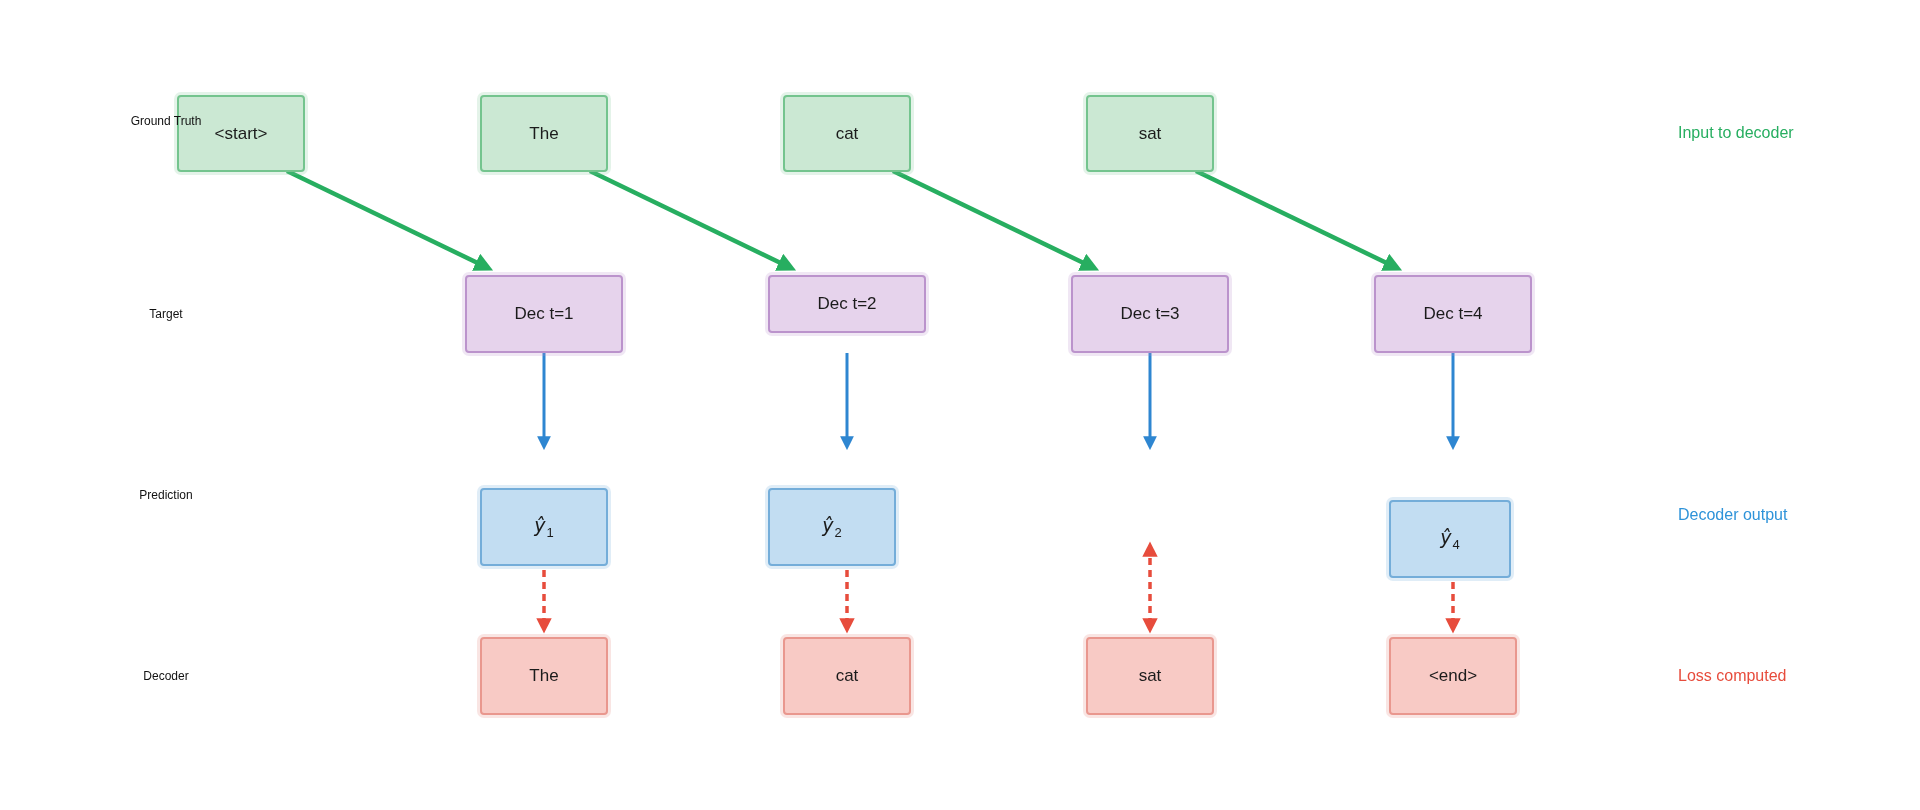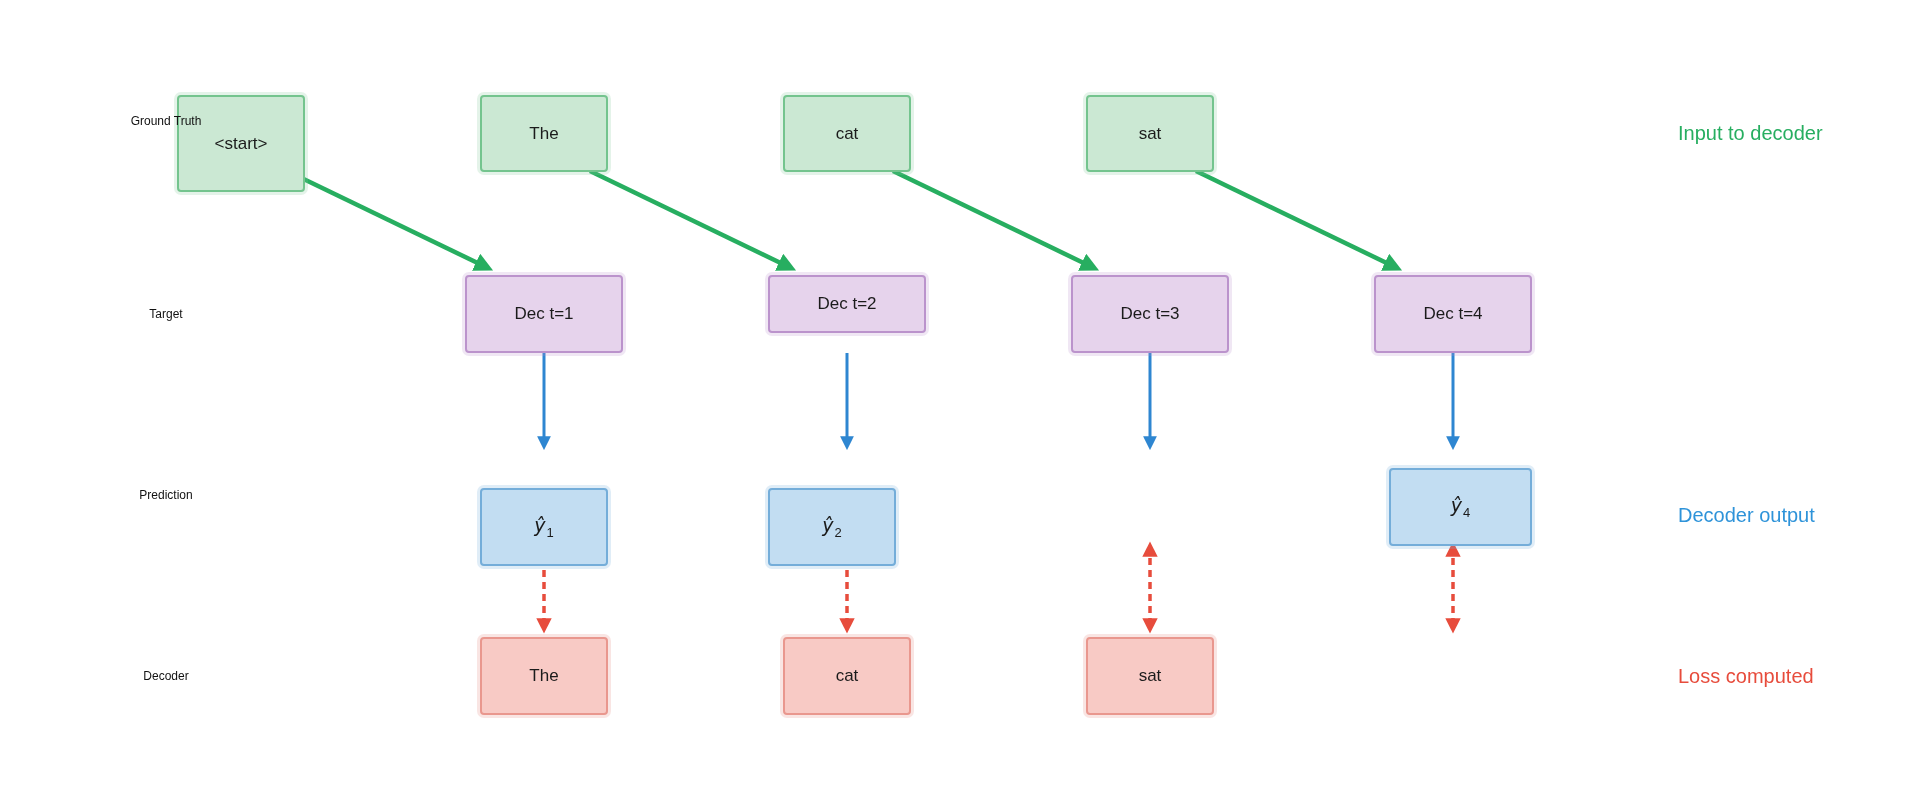--- a/index.html
+++ b/index.html
@@ -38,21 +38,21 @@
     line-height: 24px;
     color: #111111;
     text-align: center;
     z-index: 5;
   }
   .row-label.gt-label { left: 111px; width: 110px; }
 
   .annotation {
     position: absolute;
     left: 1678px;
-    font-size: 20px;
+    font-size: 16px;
     line-height: 26px;
     z-index: 2;
     white-space: nowrap;
   }
   .ann-green { color: var(--green-label); }
   .ann-blue  { color: var(--blue-label); margin-top: 20px; }
   .ann-red   { color: var(--red-label); }
 
   .yhat i   { font-family: "DejaVu Sans", sans-serif; font-style: italic; font-size: 19px; }
   .yhat sub { font-size: 13px; font-style: normal; margin-left: 1px; }
@@ -95,21 +95,21 @@
       <line x1="1150" y1="546" x2="1150" y2="629" marker-start="url(#mRed)" marker-end="url(#mRed)"></line>
       <line x1="1453" y1="546" x2="1453" y2="629" marker-start="url(#mRed)" marker-end="url(#mRed)"></line>
     </g>
   </svg>
 
   <div class="row-label gt-label" style="top:109px">Ground Truth</div>
   <div class="row-label" style="top:302px">Target</div>
   <div class="row-label" style="top:483px">Prediction</div>
   <div class="row-label" style="top:664px">Decoder</div>
 
-  <div class="box gt" style="left:177px;top:95px;width:128px;height:97px">
+  <div class="box gt" style="left:177px;top:95px;width:128px;height:77px">
       <span>&lt;start&gt;</span>
     </div>
   <div class="box gt" style="left:480px;top:95px;width:128px;height:77px">
       <span>The</span>
     </div>
   <div class="box gt" style="left:783px;top:95px;width:128px;height:77px">
       <span>cat</span>
     </div>
   <div class="box gt" style="left:1086px;top:95px;width:128px;height:77px">
       <span>sat</span>
@@ -127,31 +127,34 @@
   <div class="box dec" style="left:1374px;top:275px;width:158px;height:78px">
       <span>Dec t=4</span>
     </div>
 
   <div class="box pred" style="left:480px;top:456px;width:128px;height:78px">
       <span class="yhat"><i>ŷ</i><sub>1</sub></span>
     </div>
   <div class="box pred" style="left:768px;top:456px;width:128px;height:78px">
       <span class="yhat"><i>ŷ</i><sub>2</sub></span>
     </div>
-  <div class="box pred" style="left:1389px;top:436px;width:143px;height:78px">
+  <div class="box pred" style="left:1389px;top:468px;width:122px;height:78px">
       <span class="yhat"><i>ŷ</i><sub>4</sub></span>
     </div>
 
   <div class="box targ" style="left:480px;top:637px;width:128px;height:78px">
       <span>The</span>
     </div>
   <div class="box targ" style="left:783px;top:637px;width:128px;height:78px">
       <span>cat</span>
     </div>
   <div class="box targ" style="left:1086px;top:637px;width:128px;height:78px">
       <span>sat</span>
     </div>
+  <div class="box targ" style="left:1389px;top:637px;width:128px;height:78px">
+      <span>&lt;end&gt;</span>
+    </div>
 
   <div class="annotation ann-green" style="top:120px">Input to decoder</div>
   <div class="annotation ann-blue" style="top:482px">Decoder output</div>
   <div class="annotation ann-red" style="top:663px">Loss computed</div>
 
 </div>
 
 </body></html>

